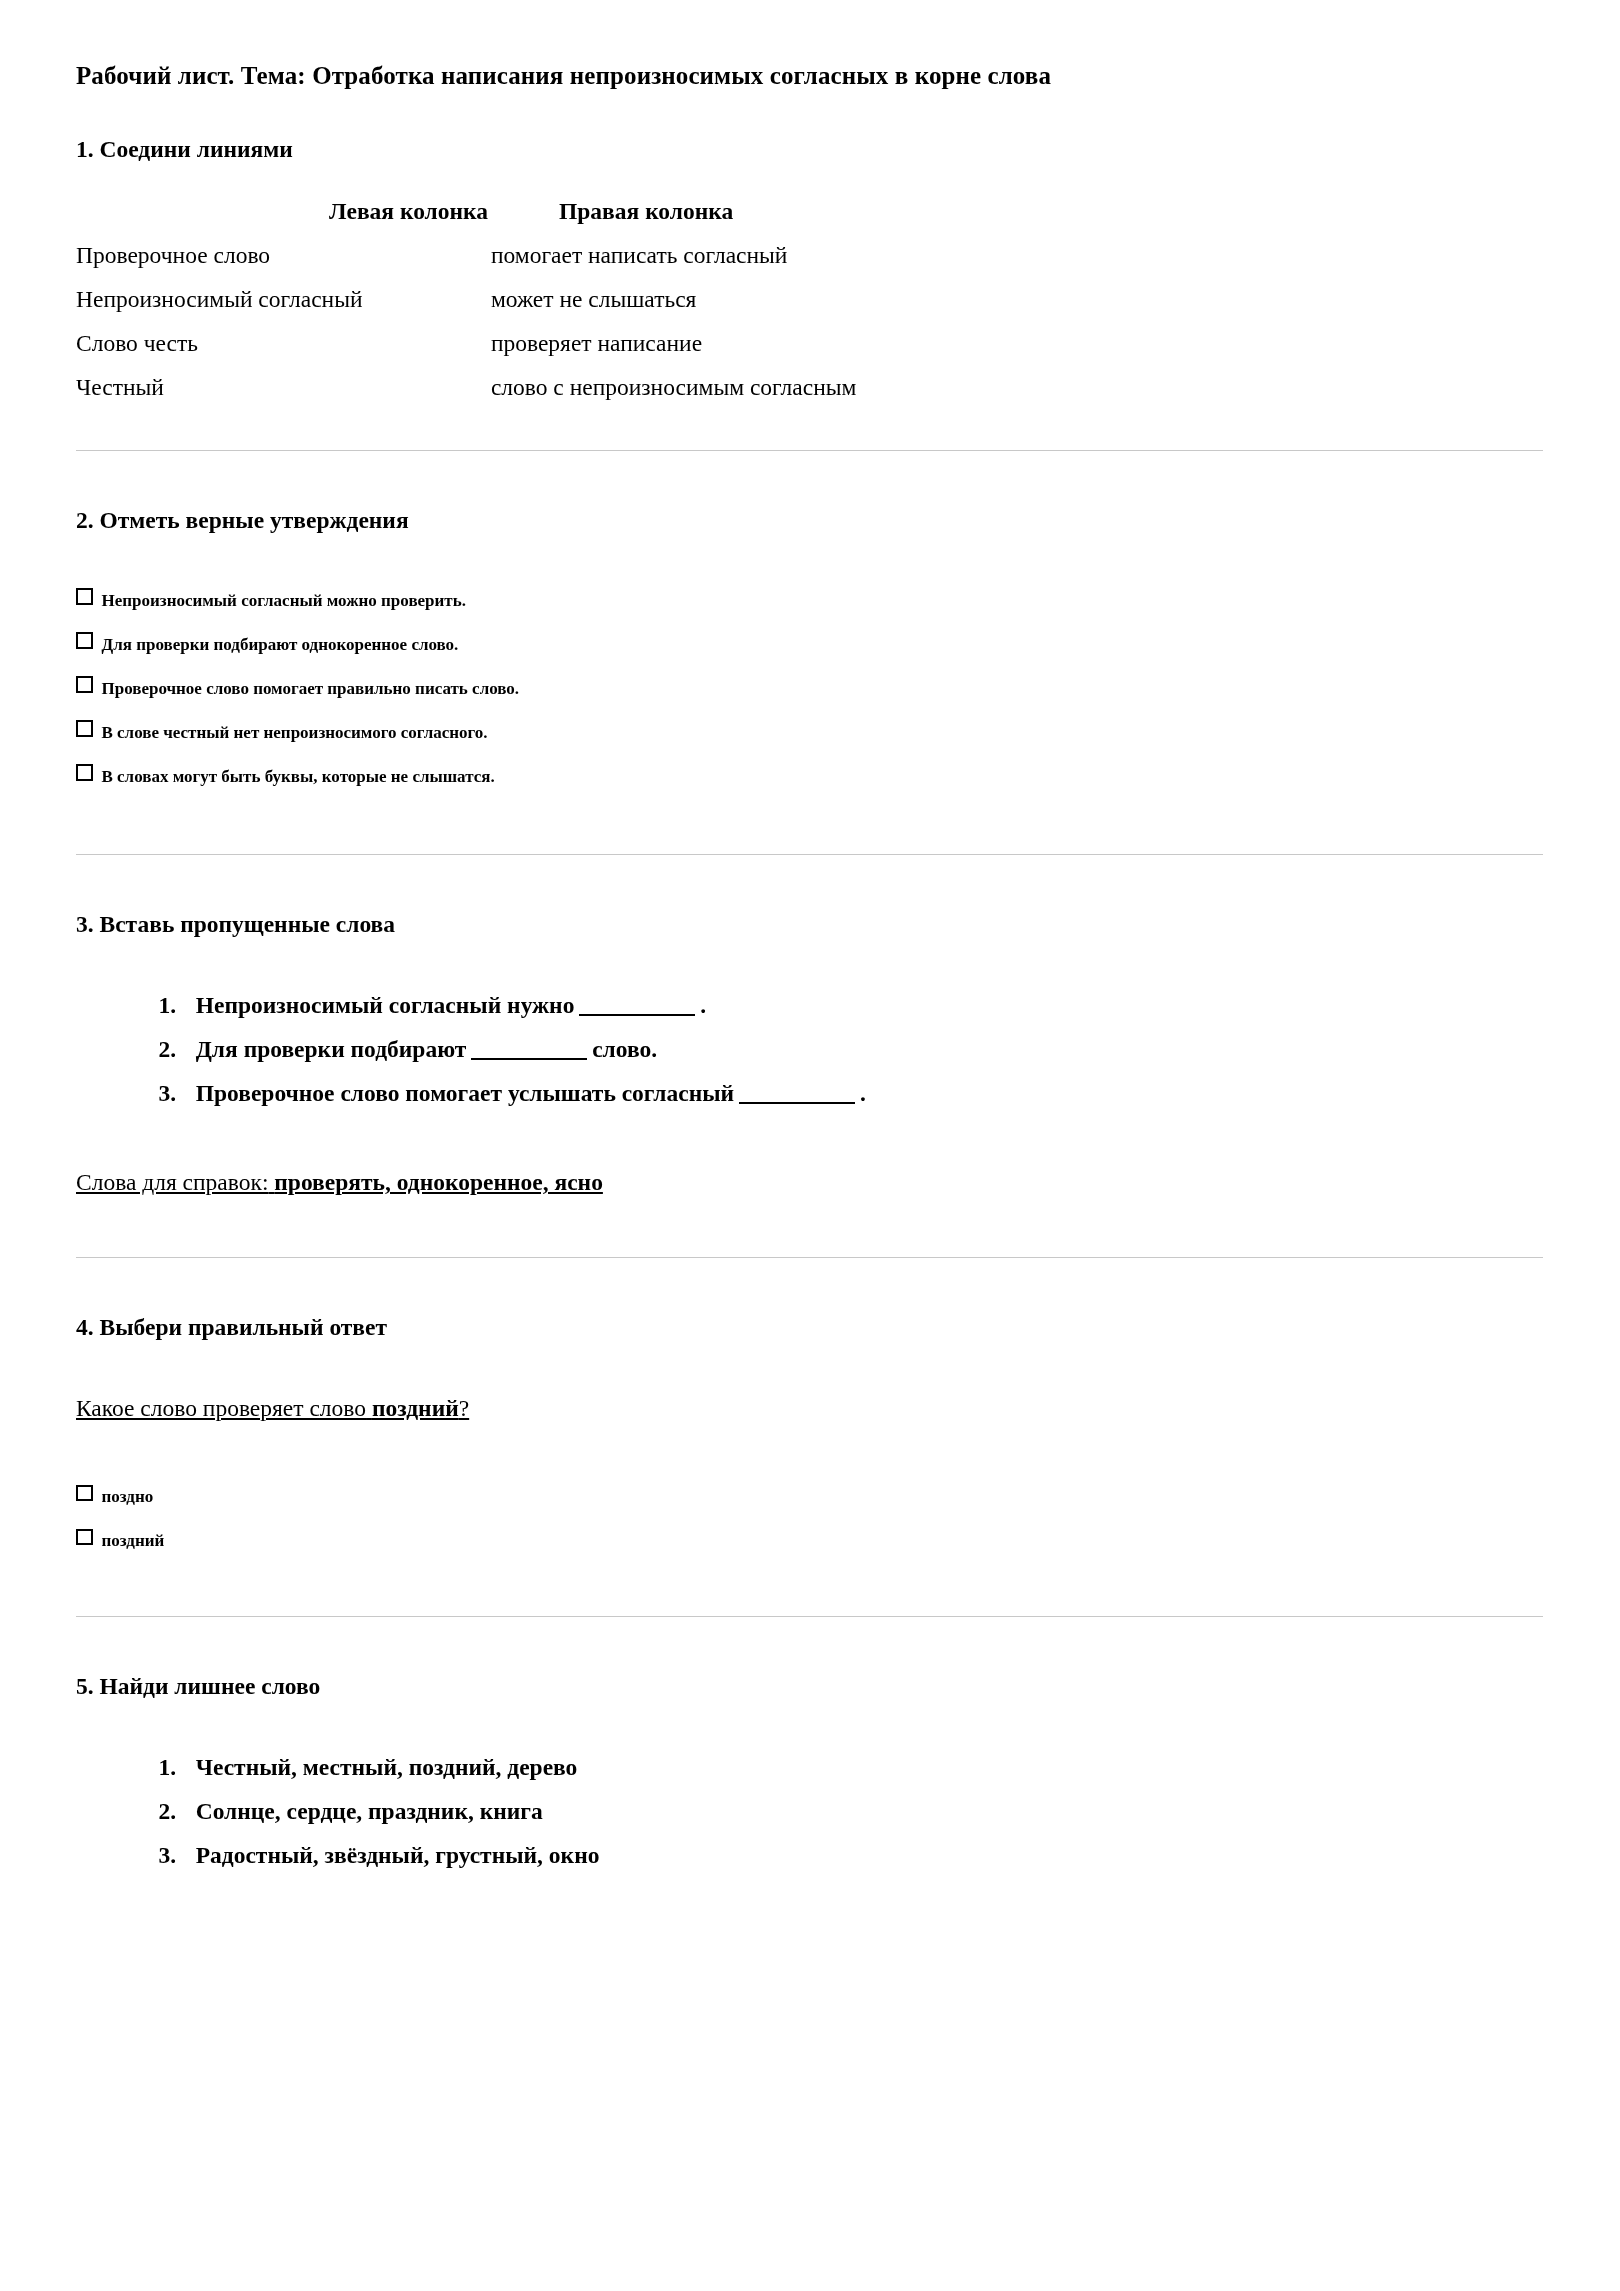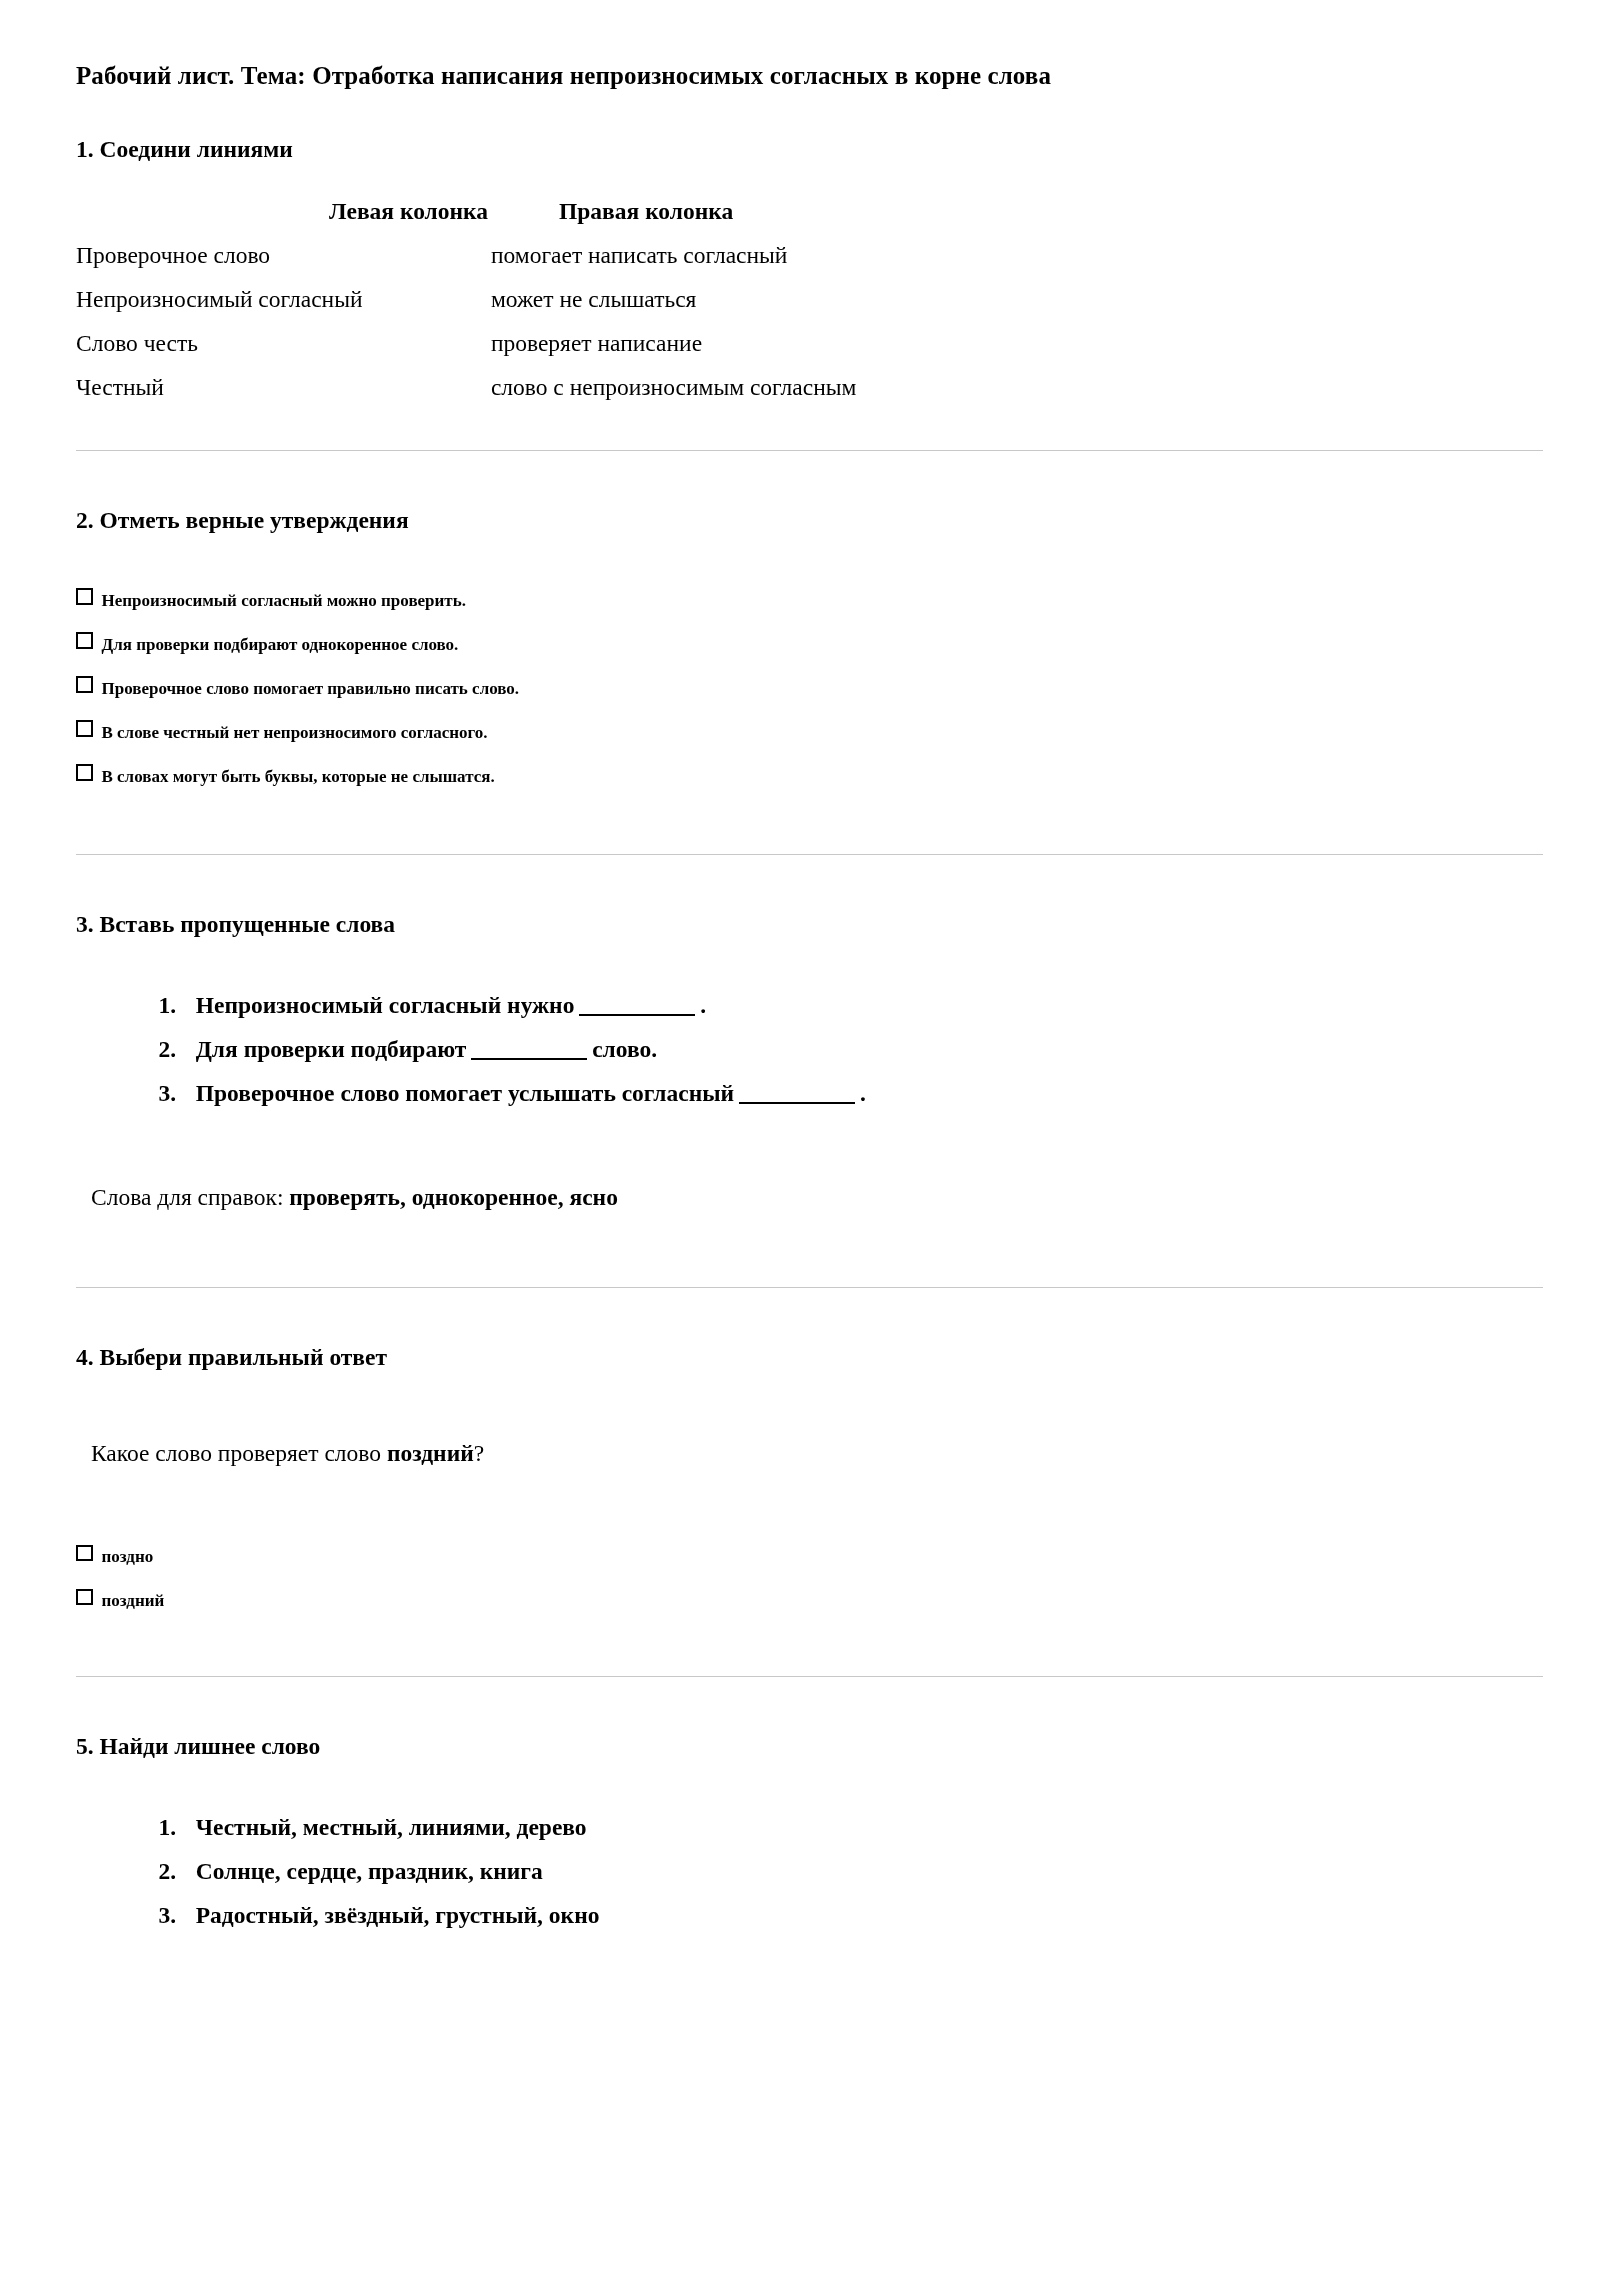--- a/index.html
+++ b/index.html
@@ -102,21 +102,22 @@
   .blank {
     display: inline-block;
     border-bottom: 2px solid #000;
     width: 116px;
     margin: 0 4.9px;
     vertical-align: -2.9px;
   }
   .plain-line {
     font-size: 23.5px;
     line-height: 44px;
-    margin: 15px;
+    margin: 0;
+    text-decoration: underline;
   }
   b.bold { font-weight: bold; }
   .opt-list { margin: 0; padding: 0; list-style: none; }
 </style>
 </head>
 <body>
 
 <div class="page">
 
   <h1 class="doc-title">Рабочий лист. Тема: Отработка написания непроизносимых согласных в корне слова</h1>
@@ -231,19 +232,19 @@
   </ul>
 
   <div class="sp-div-before" style="height:53px"></div>
   <hr class="divider">
   <div class="sp-div-after"></div>
 
   <h2 class="section-heading">5. Найди лишнее слово</h2>
   <div class="sp-after-heading"></div>
 
   <ol class="num-list">
-    <li>Честный, местный, линиями, дерево</li>
+    <li>Честный, местный, поздний, дерево</li>
     <li>Солнце, сердце, праздник, книга</li>
     <li>Радостный, звёздный, грустный, окно</li>
   </ol>
 
 </div>
 
 
 </body></html>

